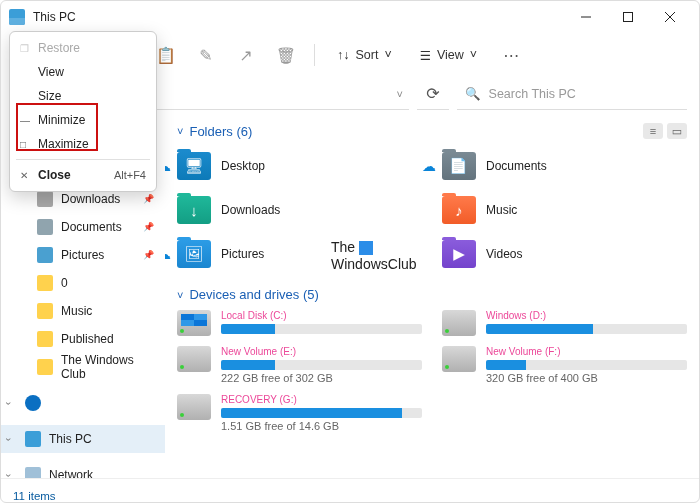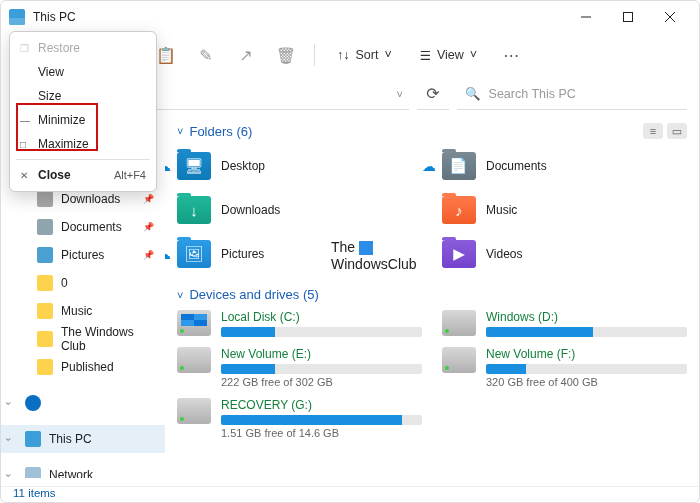--- a/index.html
+++ b/index.html
@@ -61,26 +61,26 @@
 .f-icon.videos { background: linear-gradient(#8a5cdc, #7443cc); } .f-icon.videos::before { background: #8a5cdc; }
 .f-icon .glyph { position: absolute; inset: 0; display: flex; align-items: center; justify-content: center; color: #fff; font-size: 15px; }
 .f-label { font-size: 12px; color: #222; }
 
 .drives-grid { display: grid; grid-template-columns: 1fr 1fr; gap: 10px 20px; margin-top: 4px; }
 .drive-item { display: flex; gap: 10px; }
 .d-icon { width: 34px; height: 26px; background: linear-gradient(#d8d8d8, #b0b0b0); border-radius: 3px; position: relative; flex-shrink: 0; }
 .d-icon::after { content: ''; position: absolute; bottom: 3px; left: 3px; width: 4px; height: 4px; background: #3ad03a; border-radius: 50%; }
 .d-icon.os::before { content: ''; position: absolute; top: 4px; left: 4px; right: 4px; bottom: 10px; background: conic-gradient(from 90deg at 50% 50%, #0c76d8 0 25%, #3098e8 0 50%, #0c76d8 0 75%, #3098e8 0 100%); }
 .d-info { flex: 1; }
-.d-name { font-size: 12px; color: #15803d; margin-bottom: 3px; }
+.d-name { font-size: 10px; color: #ec4899; margin-bottom: 3px; }
 .d-bar { height: 10px; background: #e6e6e6; border-radius: 2px; overflow: hidden; }
 .d-fill { height: 100%; background: #1a8fe0; }
 .d-free { font-size: 11px; color: #666; margin-top: 2px; }
 
-.status { position: absolute; bottom: 0; left: 0; right: 0; height: 16px; display: flex; align-items: flex-start; padding: 0 12px; font-size: 11.5px; color: #0a5ca0; border-top: 1px solid #eee; }
+.status { position: absolute; bottom: 0; left: 0; right: 0; height: 24px; display: flex; align-items: flex-end; padding: 0 12px; font-size: 11.5px; color: #0a5ca0; border-top: 1px solid #eee; }
 
 .sysmenu { position: absolute; top: 30px; left: 8px; width: 148px; background: #fff; border: 1px solid #ccc; border-radius: 6px; box-shadow: 0 6px 18px rgba(0,0,0,0.18); padding: 4px 0; z-index: 100; }
 .sm-item { display: flex; align-items: center; height: 24px; padding: 0 10px; font-size: 12px; color: #222; position: relative; }
 .sm-item.disabled { color: #aaa; }
 .sm-item .micon { width: 18px; font-size: 10px; color: #666; }
 .sm-item .micon.dis { color: #ccc; }
 .sm-item .short { margin-left: auto; font-size: 11px; color: #555; }
 .sm-sep { height: 1px; background: #e0e0e0; margin: 3px 6px; }
 .sm-highlight { position: absolute; border: 2px solid #cc1010; pointer-events: none; top: 71px; left: 6px; right: 58px; height: 48px; }
 
@@ -176,25 +176,25 @@
     <div class="sb-item indent">
         <span class="sb-icon folder"></span>
         <span>0</span>
       </div>
     <div class="sb-item indent">
         <span class="sb-icon folder"></span>
         <span>Music</span>
       </div>
     <div class="sb-item indent">
         <span class="sb-icon folder"></span>
+        <span>Published</span>
+      </div>
+    <div class="sb-item indent">
+        <span class="sb-icon folder"></span>
         <span>The Windows Club</span>
-      </div>
-    <div class="sb-item indent">
-        <span class="sb-icon folder"></span>
-        <span>Published</span>
       </div>
     <div style="height:8px"></div>
     <div class="sb-item">
         <span class="chev-exp">›</span>
         <span class="sb-icon onedrive"></span>
       </div>
     <div style="height:8px"></div>
     <div class="sb-item active">
         <span class="chev-exp">›</span>
         <span class="sb-icon pc"></span>

